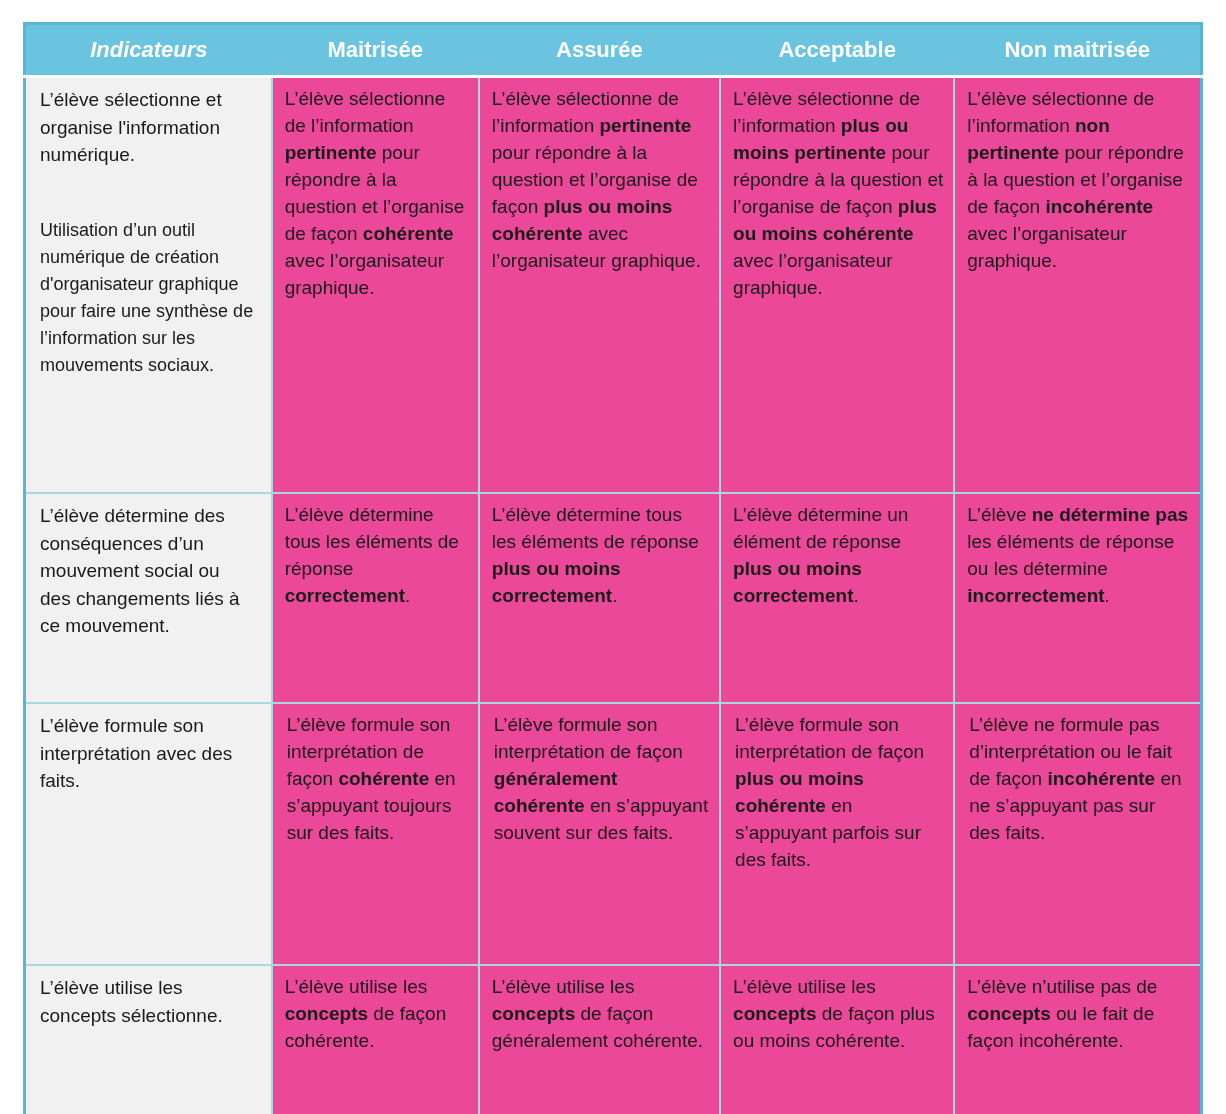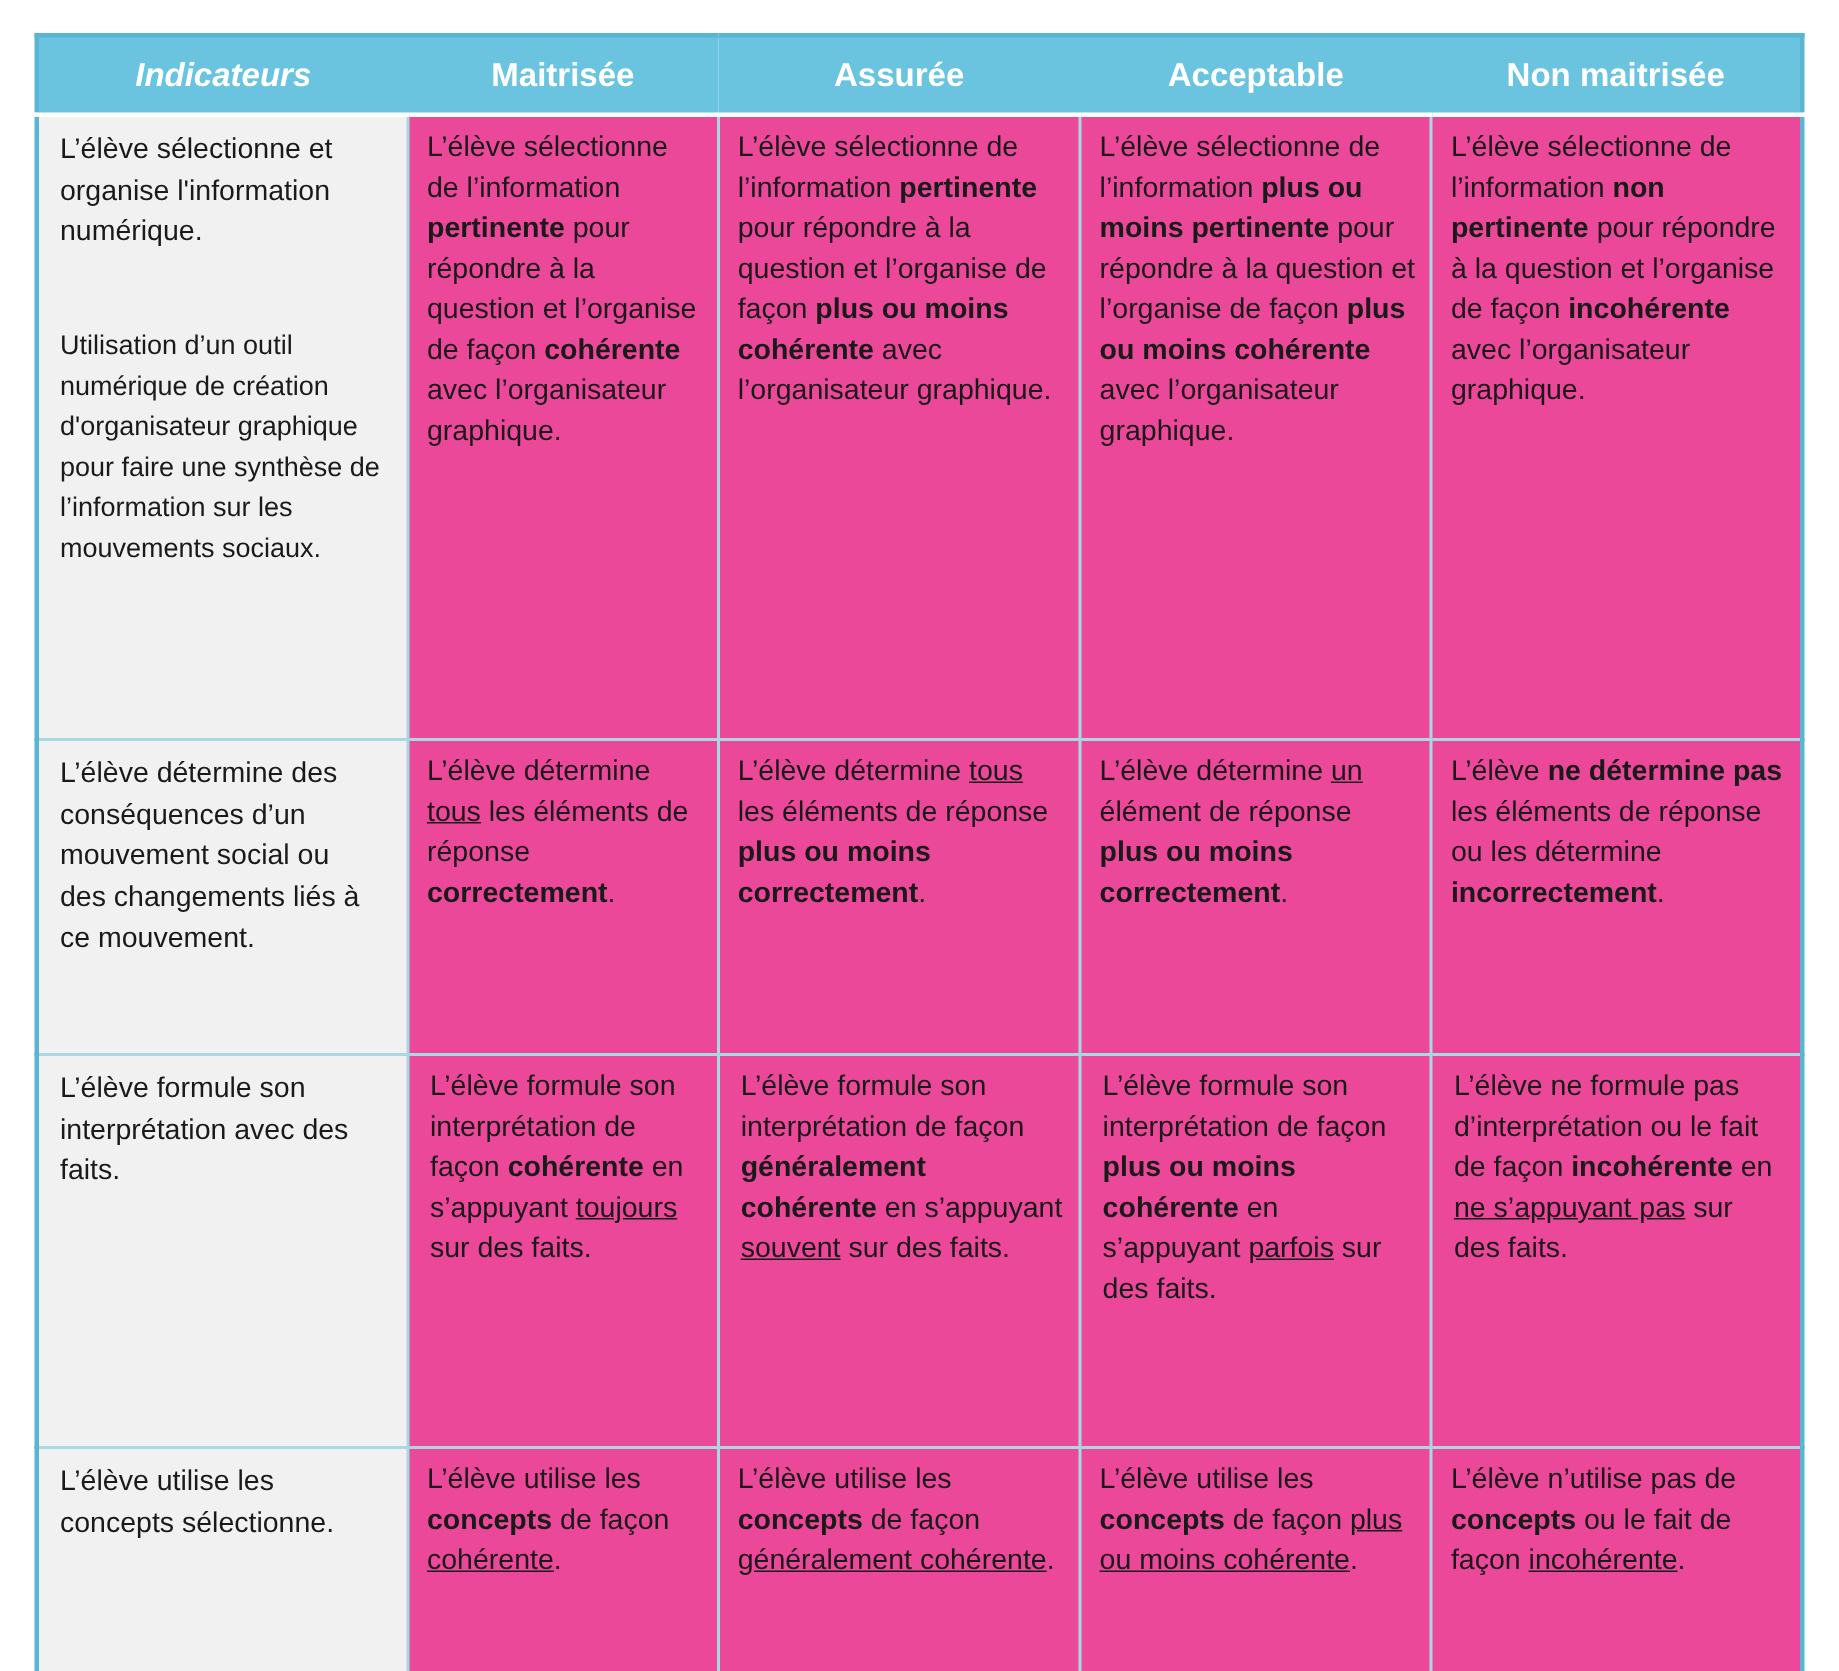--- a/index.html
+++ b/index.html
@@ -61,21 +61,21 @@
     font-weight:400;
     font-size:19px;
     line-height:1.45;
   }
   .ind-note{
     font-size:18px;
     line-height:1.5;
     margin-top:48px;
   }
   .b{font-weight:700;margin-top:24px;}
-  .u{text-decoration:underline;}
+  .u{}
   tr.r1 td{height:396px;}
   tr.r2 td{height:190px;}
   tr.r3 td{height:242px;padding-left:14px;}
   tr.r4 td{height:142px;}
 </style>
 </head>
 <body>
 
 <div class="page">
   <table class="rubric">

